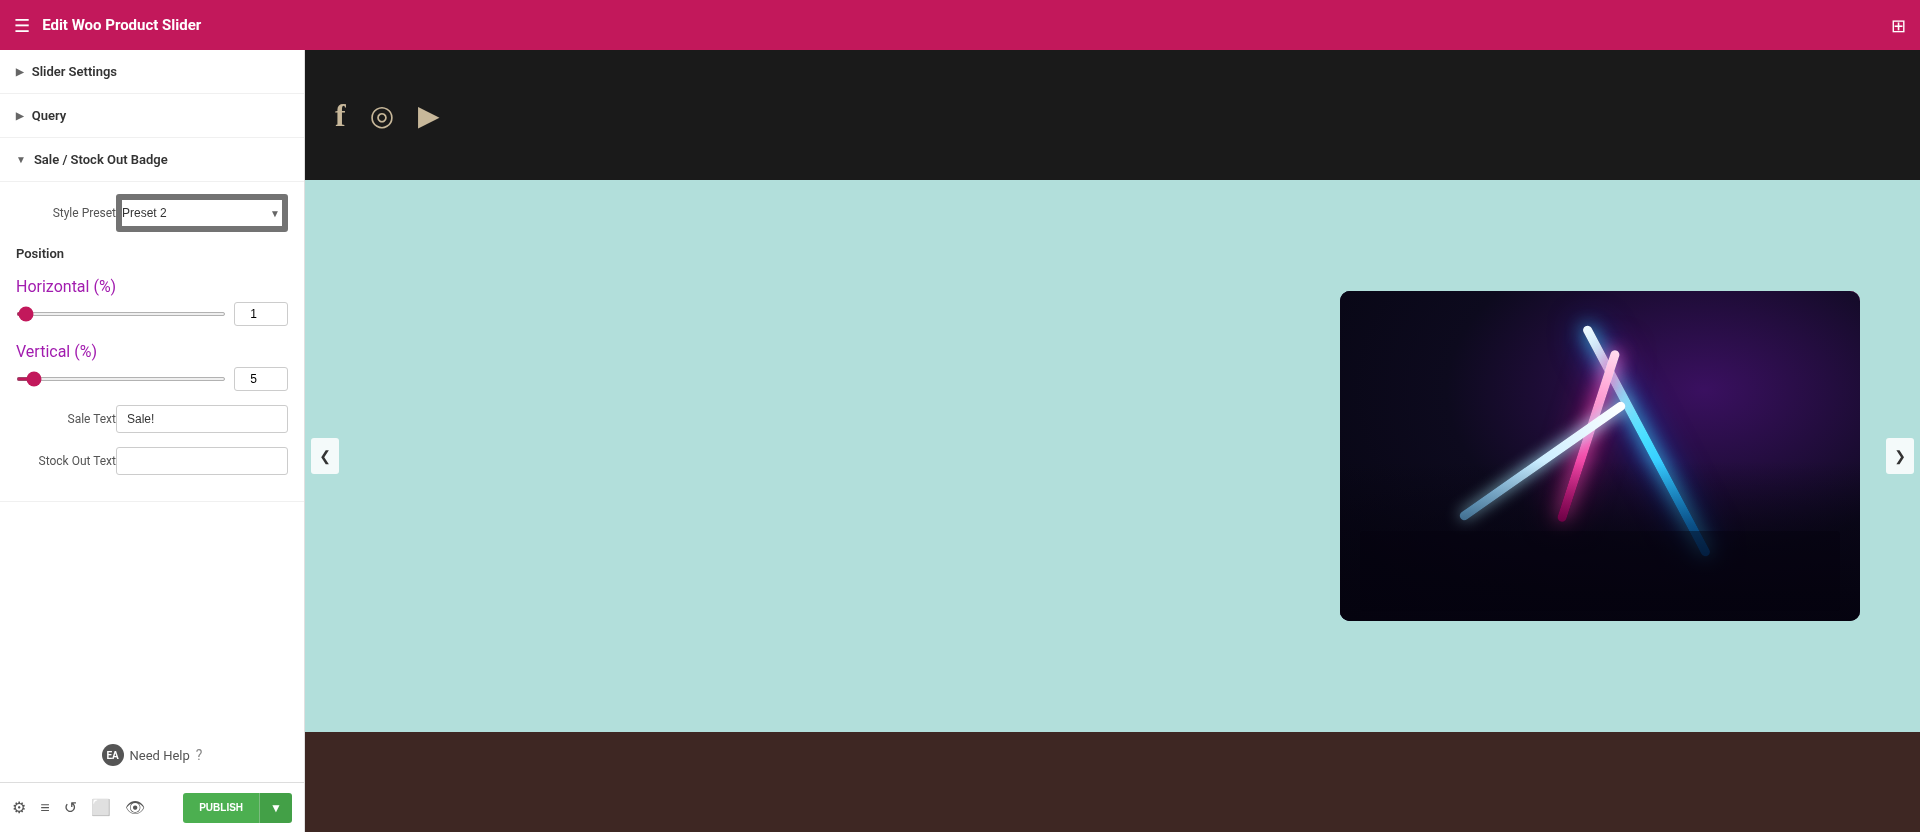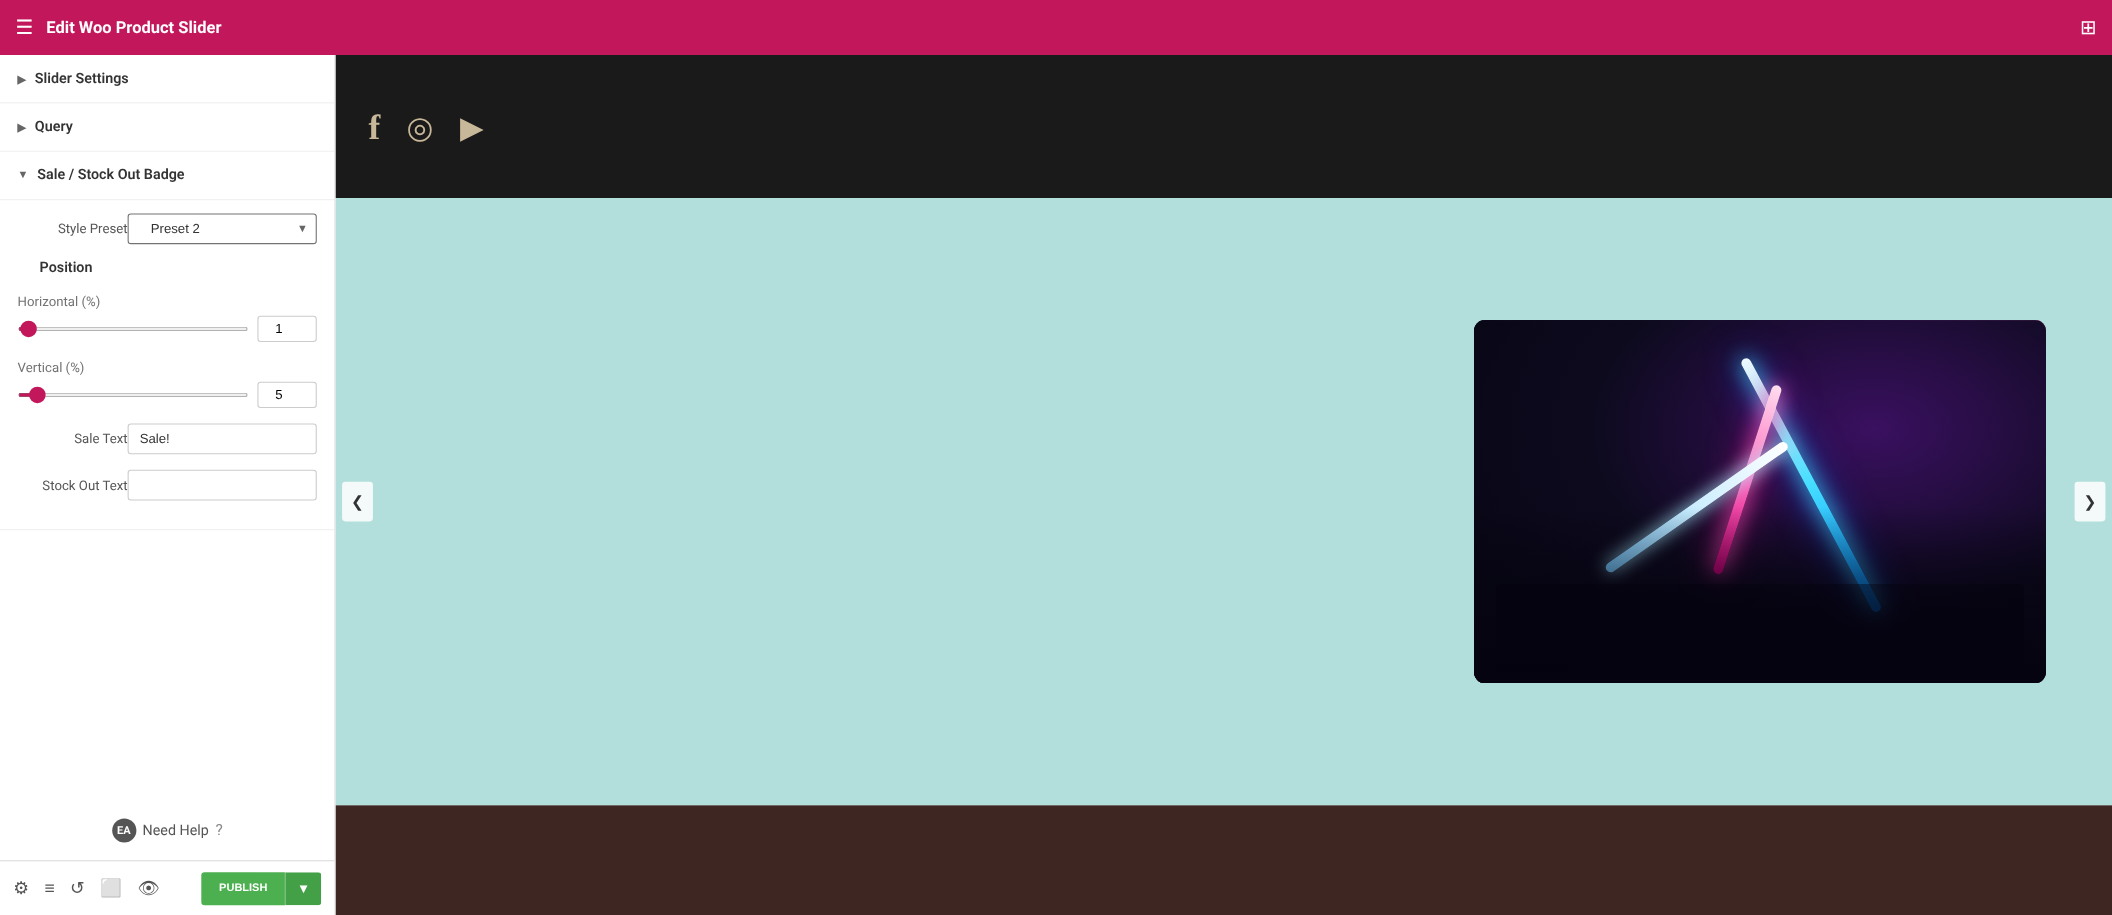--- a/index.html
+++ b/index.html
@@ -81,22 +81,22 @@
       flex: 1;
     }
 
     .select-wrapper {
       position: relative;
       display: flex;
       align-items: center;
     }
     .select-wrapper select {
       width: 100%;
-      padding: 6px 28px 6px 20px;
-      border: 1px solid #737373;
+      padding: 6px 28px 6px 0;
+      border: 6px solid #737373;
       border-radius: 3px;
       background: #fff;
       font-size: 12px;
       appearance: none;
       cursor: pointer;
       color: #333;
     }
     .select-arrow {
       position: absolute;
       right: 8px;
@@ -104,29 +104,28 @@
       font-size: 10px;
       color: #666;
     }
 
     .subsection-label {
       font-size: 13px;
       font-weight: 600;
       color: #333;
       margin-bottom: 10px;
       margin-top: 4px;
-      margin-left: 20px;
     }
 
     .slider-row {
       margin-bottom: 14px;
     }
     .slider-label {
-      font-size: 12px;
-      color: #737373;
+      font-size: 16px;
+      color: #a21caf;
       margin-bottom: 6px;
       margin-top: 16px;
     }
     .slider-control {
       display: flex;
       align-items: center;
       gap: 8px;
     }
     .range-input {
       flex: 1;

